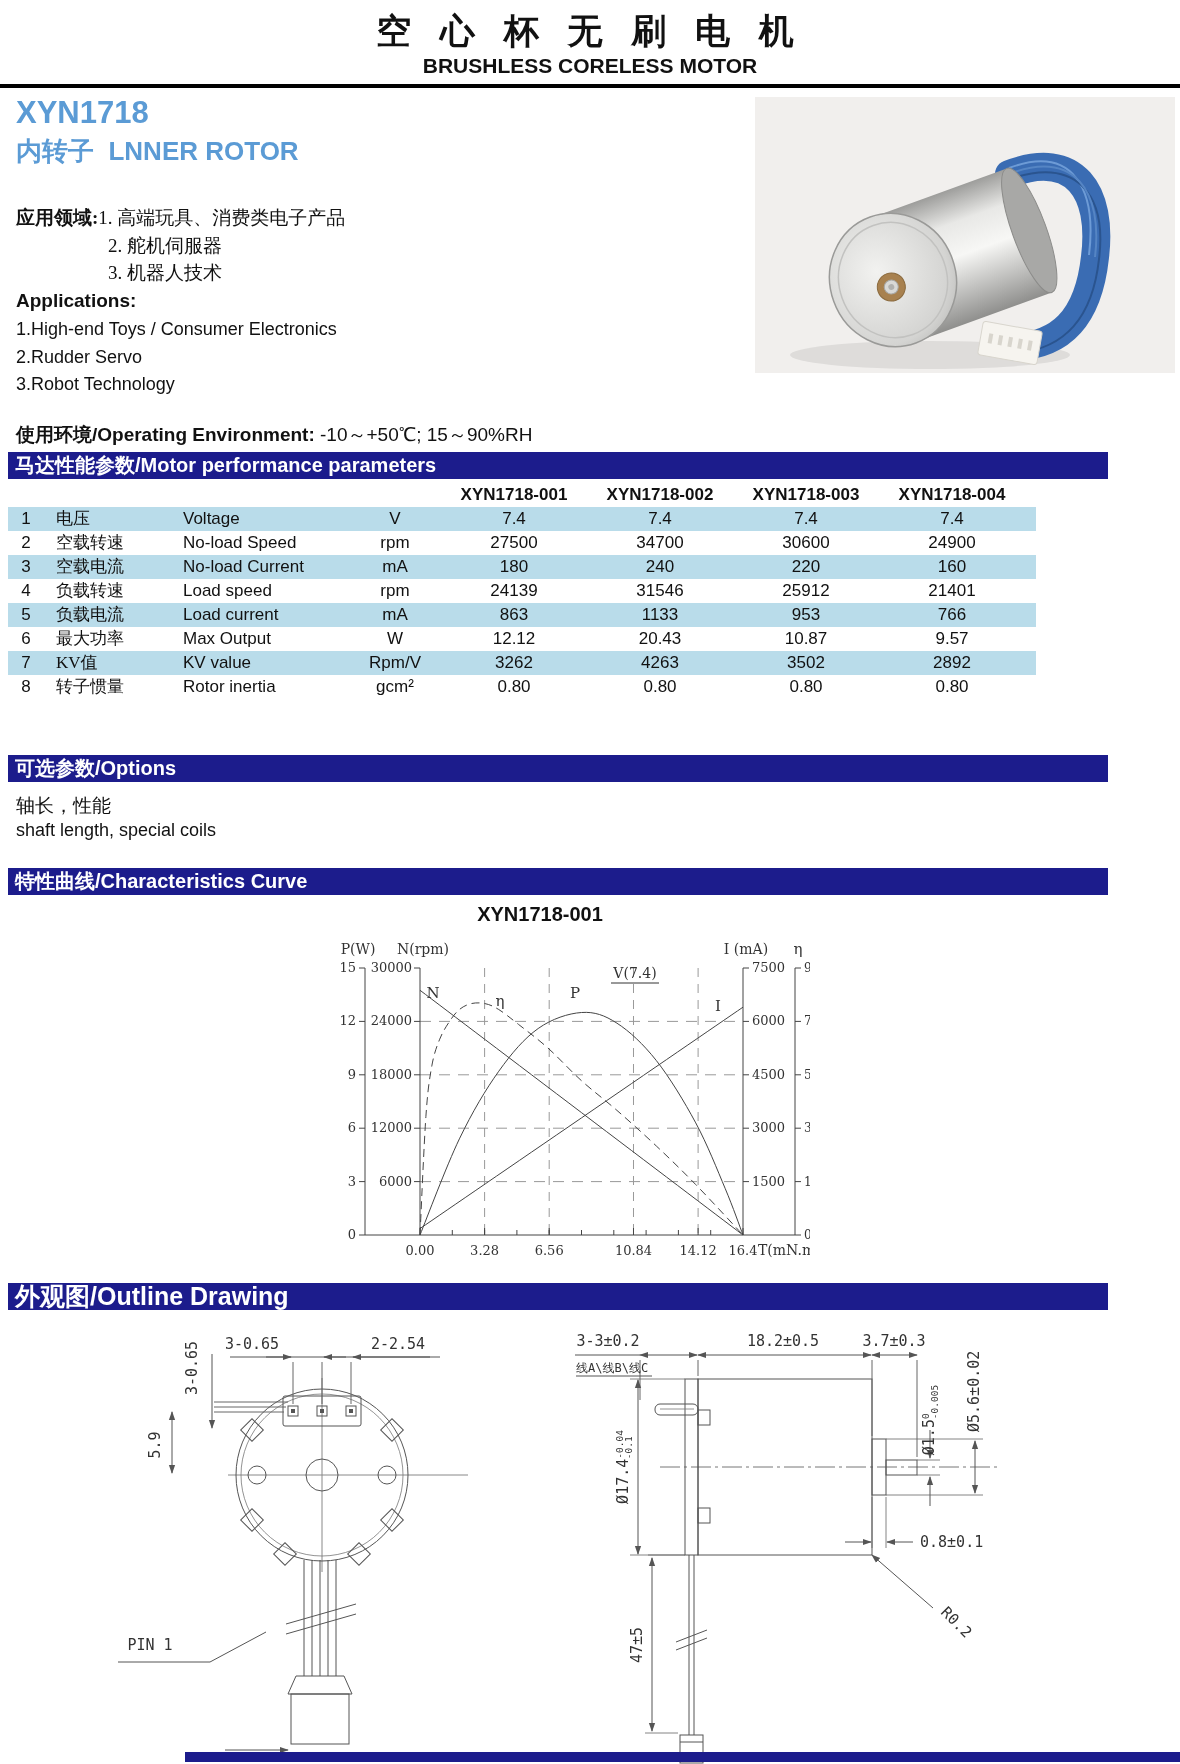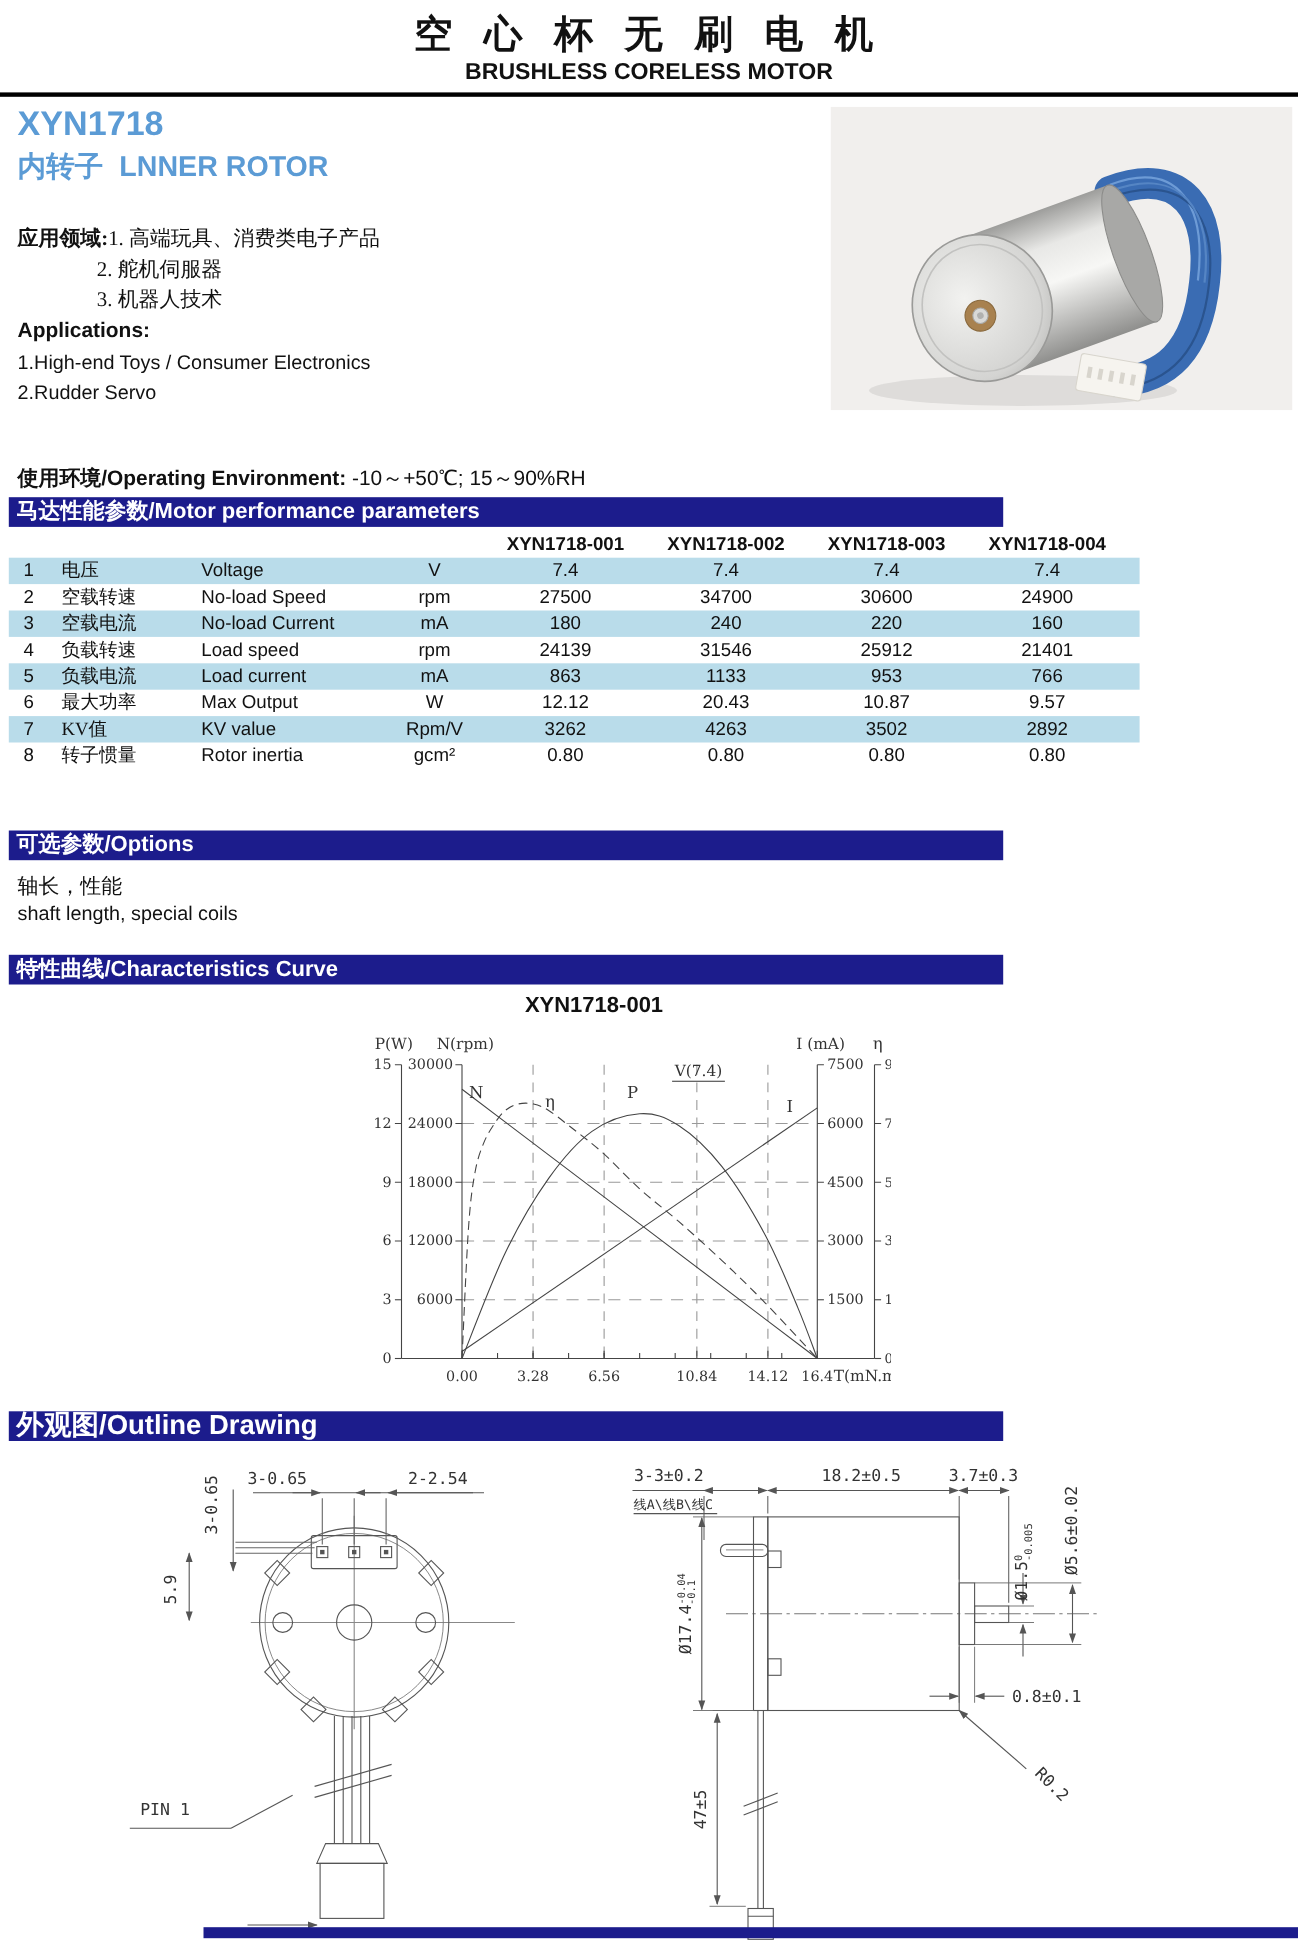--- a/index.html
+++ b/index.html
@@ -8,27 +8,27 @@
   .abs{position:absolute;}
   .doc-title{top:8px;left:0;width:100%;text-align:center;font-size:35px;font-weight:bold;
              letter-spacing:10px;font-family:"Liberation Serif","DejaVu Serif",serif;}
   .doc-subtitle{top:54px;left:0;width:100%;text-align:center;font-size:21px;font-weight:bold;}
   .top-rule{top:84px;left:0;width:1180px;height:4px;background:#000;}
   .model-head{top:95px;left:16px;font-size:31px;font-weight:bold;color:#5b9bd5;}
   .rotor-head{top:134px;left:16px;font-size:26px;font-weight:bold;color:#5b9bd5;}
   .apps-cn{top:204px;left:16px;font-size:19px;line-height:27.5px;
            font-family:"Liberation Serif","DejaVu Serif",serif;}
   .apps-cn .lbl{font-weight:bold;}
-  .apps-cn .ind{margin-left:72px;}
+  .apps-cn .ind{margin-left:92px;}
   .apps-en-label{top:290px;left:16px;font-size:19px;font-weight:bold;}
   .apps-en{top:316px;left:16px;font-size:18px;line-height:27.5px;}
   .env-line{top:398px;left:16px;font-size:19px;margin-top:24px;}
   .env-line b{font-size:19px;}
   .photo-wrap{top:97px;left:755px;width:420px;height:276px;}
-  .bar{left:8px;width:904px;height:27px;background:#1c1c8c;color:#fff;font-weight:bold;
+  .bar{left:8px;width:1100px;height:27px;background:#1c1c8c;color:#fff;font-weight:bold;
        font-size:20px;line-height:27px;padding-left:7px;box-sizing:border-box;}
   .grid8{display:grid;grid-template-columns:36px 135px 170px 92px 146px 146px 146px 146px;}
   .models-row{top:484px;left:8px;width:1028px;height:22px;font-weight:bold;font-size:17px;}
   .models-row div{text-align:center;line-height:22px;}
   .ptable{top:507px;left:8px;width:1028px;}
   .trow{height:24px;line-height:24px;font-size:17px;}
   .trow.stripe{background:#b9dcea;}
   .trow .no{text-align:center;}
   .trow .cn{font-family:"Liberation Serif","DejaVu Serif",serif;padding-left:12px;}
   .trow .en{padding-left:4px;}
@@ -58,20 +58,21 @@
 
   <div class="abs apps-cn" id="apps-cn">
       <div><span class="lbl">应用领域:</span>1. 高端玩具、消费类电子产品</div>
       <div class="ind">2. 舵机伺服器</div>
       <div class="ind">3. 机器人技术</div>
     </div>
   <div class="abs apps-en-label">Applications:</div>
   <div class="abs apps-en" id="apps-en">
       <div>1.High-end Toys / Consumer Electronics</div>
       <div>2.Rudder Servo</div>
+      <div>3.Robot Technology</div>
     </div>
   <div class="abs env-line">
     <b>使用环境/Operating Environment:</b>
     <span>-10～+50℃; 15～90%RH</span>
   </div>
 
   <div class="abs photo-wrap">
     <svg width="420" height="276" viewBox="0 0 420 276">
       <defs>
         <linearGradient id="gBody" x1="0" y1="0" x2="0" y2="1">

